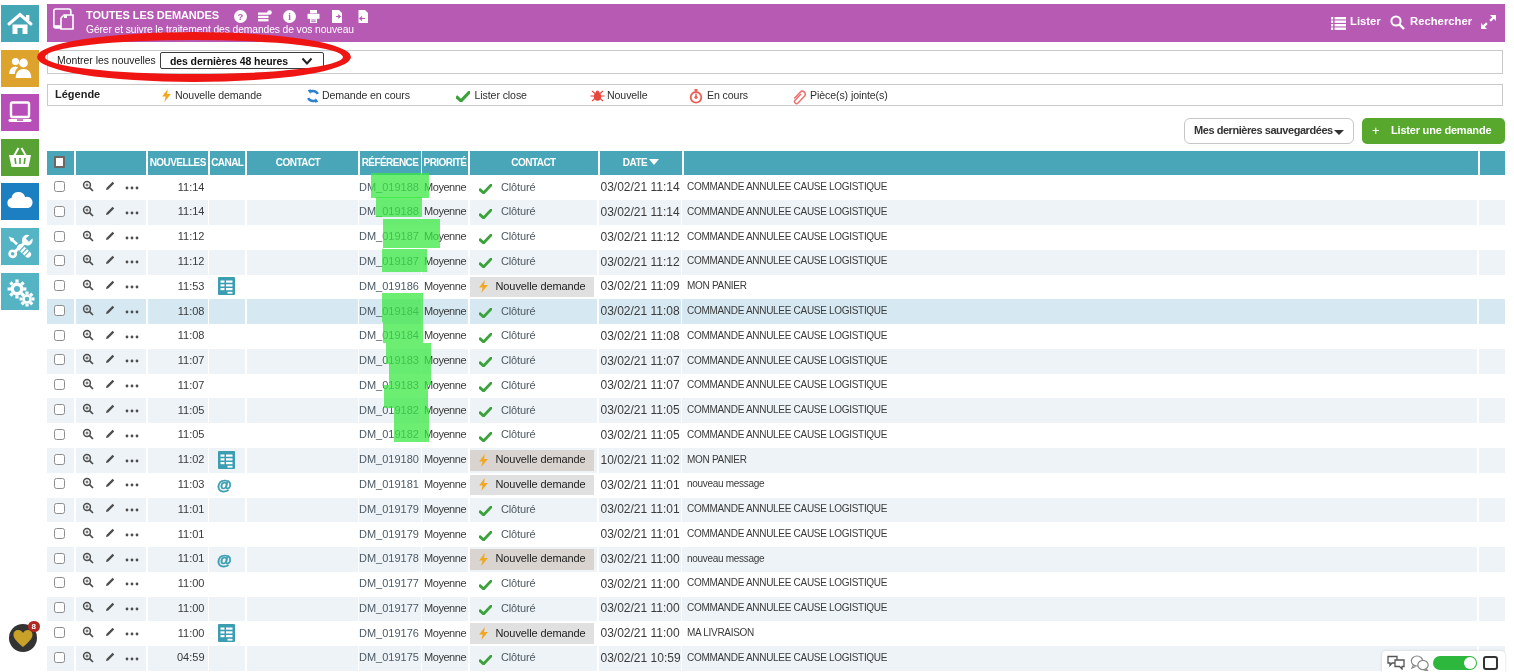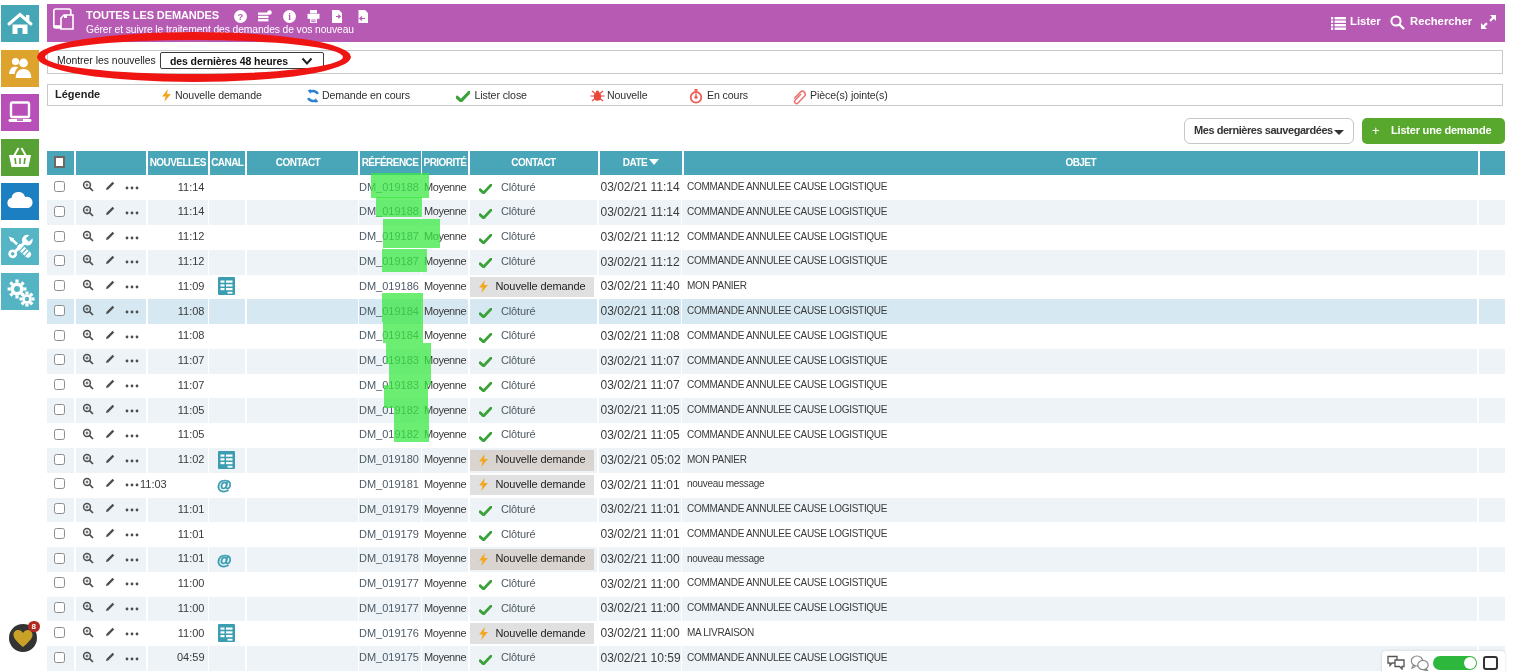--- a/index.html
+++ b/index.html
@@ -211,21 +211,20 @@
     <div class="a" style="left:600px;top:150.5px;width:82px;height:24px;background:#49a6b8;"></div>
     <div class="a" style="left:684px;top:150.5px;width:793.5px;height:24px;background:#49a6b8;"></div>
     <div class="a" style="left:1479.5px;top:150.5px;width:25.5px;height:24px;background:#49a6b8;"></div>
     <div class="a" style="left:53.5px;top:156px;width:11.5px;height:12px;border:2px solid #6e6565;border-radius:1px;background:#fff;box-sizing:border-box;"></div>
     <div class="hlbl" style="left:148px;top:150.5px;width:59.5px;">NOUVELLES</div>
     <div class="hlbl" style="left:209.5px;top:150.5px;width:35.5px;">CANAL</div>
     <div class="hlbl" style="left:245px;top:150.5px;width:90px;margin-left:8px;">CONTACT</div>
     <div class="hlbl" style="left:359.5px;top:150.5px;width:61.0px;">RÉFÉRENCE</div>
     <div class="hlbl" style="left:422px;top:150.5px;width:46px;">PRIORITÉ</div>
     <div class="hlbl" style="left:469.5px;top:150.5px;width:128.0px;">CONTACT</div>
-    <div class="hlbl" style="left:684px;top:150.5px;width:793.5px;">OBJET</div>
     <div class="hlbl" style="left:600px;top:150.5px;width:82px;">DATE<span style="display:inline-block;width:0;height:0;border-left:5px solid transparent;border-right:5px solid transparent;border-top:6.5px solid #fff;margin-left:2px;vertical-align:1px;"></span></div>
     <div class="a" style="left:0;top:175.5px;width:1514px;height:24.775px;">
       <div class="a" style="left:54px;top:5.5px;width:11px;height:11px;border:1.5px solid #8d8d8d;border-radius:2.5px;background:#fff;box-sizing:border-box;"></div>
       <div class="i" style="left:81.5px;top:4.5px;"><svg width="12" height="12" viewBox="0 0 12 12">
           <circle cx="5" cy="5" r="3.4" fill="none" stroke="#4d4d4d" stroke-width="1.5"></circle>
           <line x1="7.6" y1="7.6" x2="11" y2="11" stroke="#4d4d4d" stroke-width="1.7"></line>
           <line x1="3.6" y1="5" x2="6.4" y2="5" stroke="#4d4d4d" stroke-width="1"></line>
           <line x1="5" y1="3.6" x2="5" y2="6.4" stroke="#4d4d4d" stroke-width="1"></line>
         </svg></div>
       <div class="i" style="left:103.5px;top:4.5px;"><svg width="12" height="12" viewBox="0 0 12 12">
@@ -355,39 +354,39 @@
           <line x1="5" y1="3.6" x2="5" y2="6.4" stroke="#4d4d4d" stroke-width="1"></line>
         </svg></div>
       <div class="i" style="left:103.5px;top:4.5px;"><svg width="12" height="12" viewBox="0 0 12 12">
           <path d="M2 10 L2.6 7.8 L8.6 1.8 L10.2 3.4 L4.2 9.4 Z" fill="#4d4d4d"></path>
         </svg></div>
       <div class="i" style="left:125px;top:9.5px;"><svg width="14" height="4" viewBox="0 0 14 4">
           <circle cx="2" cy="2" r="1.4" fill="#4d4d4d"></circle>
           <circle cx="7" cy="2" r="1.4" fill="#4d4d4d"></circle>
           <circle cx="12" cy="2" r="1.4" fill="#4d4d4d"></circle>
         </svg></div>
-      <div class="a t11" style="left:140px;top:5.2px;width:64.5px;text-align:right;">11:09</div>
+      <div class="a t11" style="left:140px;top:5.2px;width:64.5px;text-align:right;">11:53</div>
       <div class="i" style="left:218px;top:2.8px;"><svg width="17" height="18" viewBox="0 0 17 18">
           <rect x="0" y="0" width="17" height="18" rx="1" fill="#3a9db2"></rect>
           <rect x="2.5" y="3.5" width="4" height="2.2" fill="#fff"></rect>
           <rect x="8" y="3.5" width="6.5" height="2.2" fill="#fff"></rect>
           <rect x="2.5" y="7.3" width="4" height="2.2" fill="#fff"></rect>
           <rect x="8" y="7.3" width="6.5" height="2.2" fill="#fff"></rect>
           <rect x="2.5" y="11" width="4" height="2.2" fill="#fff"></rect>
           <rect x="8" y="11" width="6.5" height="2.2" fill="#fff"></rect>
           <rect x="9.5" y="14.8" width="5" height="1.8" fill="#fff"></rect>
         </svg></div>
       <div class="a" style="left:359px;top:5.2px;font-size:11px;color:#4c5a66;">DM_019186</div>
       <div class="a" style="left:424px;top:5.2px;font-size:11px;letter-spacing:-0.45px;color:#3a3a3a;">Moyenne</div>
       <div class="a" style="left:469.5px;top:2px;width:124px;height:20.5px;background:#e0e0e0;"></div>
       <div class="i" style="left:477.5px;top:5.5px;"><svg width="11" height="13" viewBox="0 0 11 13">
           <path d="M6.82 0 L1.1 7.539999999999999 L4.62 7.539999999999999 L3.3 13 L9.9 4.94 L6.050000000000001 4.94 Z" fill="#f2a71f"></path>
         </svg></div>
       <div class="a" style="left:495.5px;top:5.2px;font-size:11px;letter-spacing:-0.1px;color:#222;">Nouvelle demande</div>
-      <div class="a" style="left:600.5px;top:4.8px;font-size:12px;color:#3a3a3a;">03/02/21 11:40</div>
+      <div class="a" style="left:600.5px;top:4.8px;font-size:12px;color:#3a3a3a;">03/02/21 11:09</div>
       <div class="a" style="left:687px;top:5.6px;font-size:10px;letter-spacing:-0.3px;color:#3a3a3a;">MON PANIER</div>
     </div>
     <div class="a" style="left:0;top:299.375px;width:1514px;height:24.775px;">
       <div class="cellbg" style="left:47px;width:27px;background:#d6e9f2;"></div>
       <div class="cellbg" style="left:75.5px;width:70.5px;background:#d6e9f2;"></div>
       <div class="cellbg" style="left:147.5px;width:60.0px;background:#d6e9f2;"></div>
       <div class="cellbg" style="left:209px;width:36px;background:#d6e9f2;"></div>
       <div class="cellbg" style="left:246.5px;width:111.0px;background:#d6e9f2;"></div>
       <div class="cellbg" style="left:359px;width:61.5px;background:#d6e9f2;"></div>
       <div class="cellbg" style="left:422px;width:46px;background:#d6e9f2;"></div>
@@ -610,40 +609,40 @@
           <rect x="8" y="11" width="6.5" height="2.2" fill="#fff"></rect>
           <rect x="9.5" y="14.8" width="5" height="1.8" fill="#fff"></rect>
         </svg></div>
       <div class="a" style="left:359px;top:5.2px;font-size:11px;color:#4c5a66;">DM_019180</div>
       <div class="a" style="left:424px;top:5.2px;font-size:11px;letter-spacing:-0.45px;color:#3a3a3a;">Moyenne</div>
       <div class="a" style="left:469.5px;top:2px;width:124px;height:20.5px;background:#d9d4cf;"></div>
       <div class="i" style="left:477.5px;top:5.5px;"><svg width="11" height="13" viewBox="0 0 11 13">
           <path d="M6.82 0 L1.1 7.539999999999999 L4.62 7.539999999999999 L3.3 13 L9.9 4.94 L6.050000000000001 4.94 Z" fill="#f2a71f"></path>
         </svg></div>
       <div class="a" style="left:495.5px;top:5.2px;font-size:11px;letter-spacing:-0.1px;color:#222;">Nouvelle demande</div>
-      <div class="a" style="left:600.5px;top:4.8px;font-size:12px;color:#3a3a3a;">03/02/21 05:02</div>
+      <div class="a" style="left:600.5px;top:4.8px;font-size:12px;color:#3a3a3a;">10/02/21 11:02</div>
       <div class="a" style="left:687px;top:5.6px;font-size:10px;letter-spacing:-0.3px;color:#3a3a3a;">MON PANIER</div>
     </div>
     <div class="a" style="left:0;top:472.79999999999995px;width:1514px;height:24.775px;">
       <div class="a" style="left:54px;top:5.5px;width:11px;height:11px;border:1.5px solid #8d8d8d;border-radius:2.5px;background:#fff;box-sizing:border-box;"></div>
       <div class="i" style="left:81.5px;top:4.5px;"><svg width="12" height="12" viewBox="0 0 12 12">
           <circle cx="5" cy="5" r="3.4" fill="none" stroke="#4d4d4d" stroke-width="1.5"></circle>
           <line x1="7.6" y1="7.6" x2="11" y2="11" stroke="#4d4d4d" stroke-width="1.7"></line>
           <line x1="3.6" y1="5" x2="6.4" y2="5" stroke="#4d4d4d" stroke-width="1"></line>
           <line x1="5" y1="3.6" x2="5" y2="6.4" stroke="#4d4d4d" stroke-width="1"></line>
         </svg></div>
       <div class="i" style="left:103.5px;top:4.5px;"><svg width="12" height="12" viewBox="0 0 12 12">
           <path d="M2 10 L2.6 7.8 L8.6 1.8 L10.2 3.4 L4.2 9.4 Z" fill="#4d4d4d"></path>
         </svg></div>
       <div class="i" style="left:125px;top:9.5px;"><svg width="14" height="4" viewBox="0 0 14 4">
           <circle cx="2" cy="2" r="1.4" fill="#4d4d4d"></circle>
           <circle cx="7" cy="2" r="1.4" fill="#4d4d4d"></circle>
           <circle cx="12" cy="2" r="1.4" fill="#4d4d4d"></circle>
         </svg></div>
-      <div class="a t11" style="left:140px;top:5.2px;width:64.5px;">11:03</div>
+      <div class="a t11" style="left:140px;top:5.2px;width:64.5px;text-align:right;">11:03</div>
       <div class="a" style="left:217px;top:3.5px;color:#3a9db2;font-weight:bold;font-size:15px;-webkit-text-stroke:0.6px #3a9db2;">@</div>
       <div class="a" style="left:359px;top:5.2px;font-size:11px;color:#4c5a66;">DM_019181</div>
       <div class="a" style="left:424px;top:5.2px;font-size:11px;letter-spacing:-0.45px;color:#3a3a3a;">Moyenne</div>
       <div class="a" style="left:469.5px;top:2px;width:124px;height:20.5px;background:#e0e0e0;"></div>
       <div class="i" style="left:477.5px;top:5.5px;"><svg width="11" height="13" viewBox="0 0 11 13">
           <path d="M6.82 0 L1.1 7.539999999999999 L4.62 7.539999999999999 L3.3 13 L9.9 4.94 L6.050000000000001 4.94 Z" fill="#f2a71f"></path>
         </svg></div>
       <div class="a" style="left:495.5px;top:5.2px;font-size:11px;letter-spacing:-0.1px;color:#222;">Nouvelle demande</div>
       <div class="a" style="left:600.5px;top:4.8px;font-size:12px;color:#3a3a3a;">03/02/21 11:01</div>
       <div class="a" style="left:687px;top:5.6px;font-size:10px;letter-spacing:-0.3px;color:#3a3a3a;">nouveau message</div>

